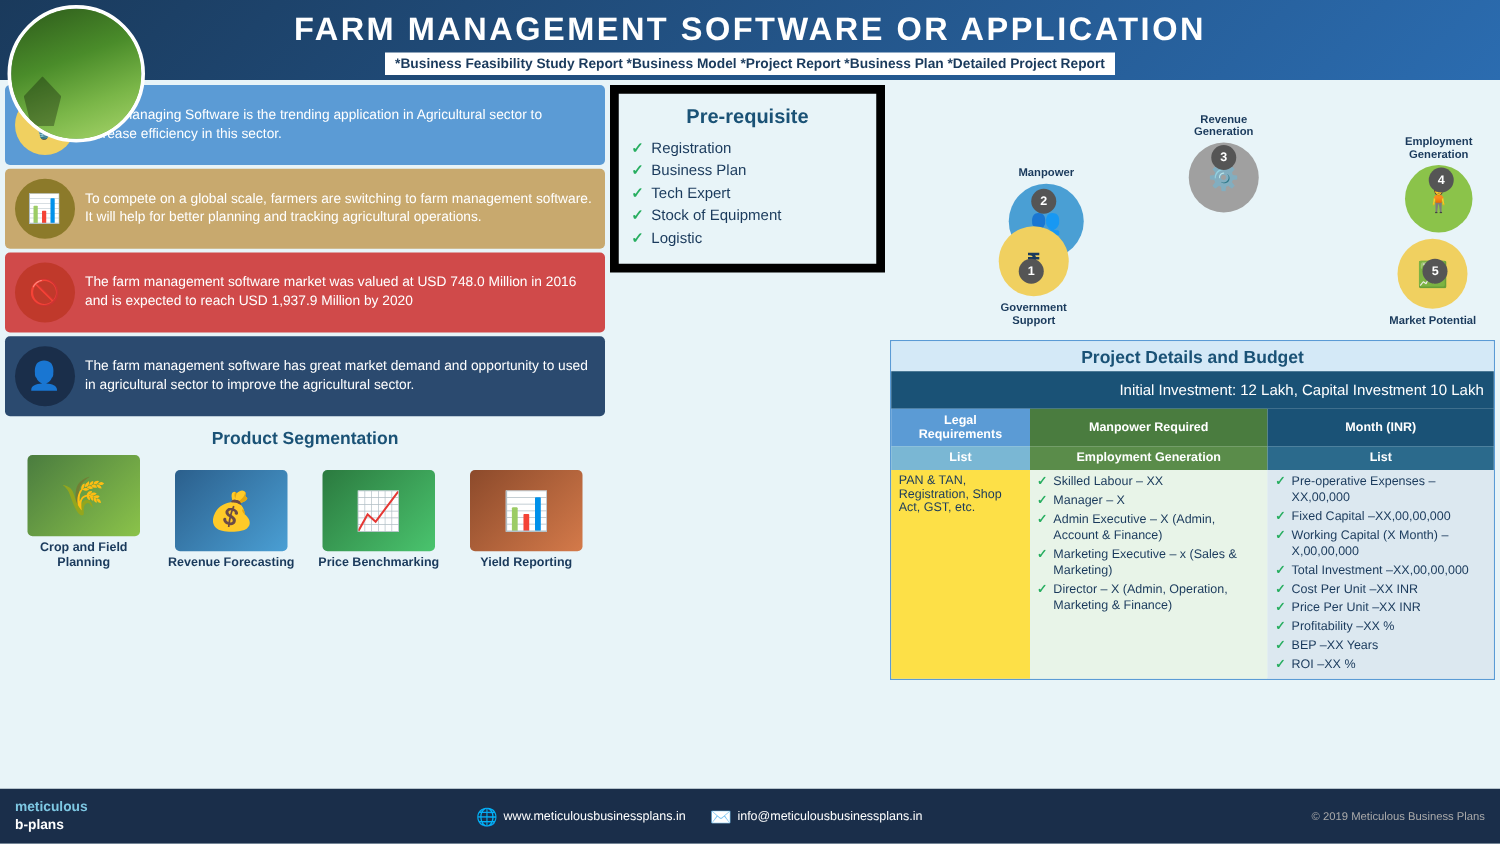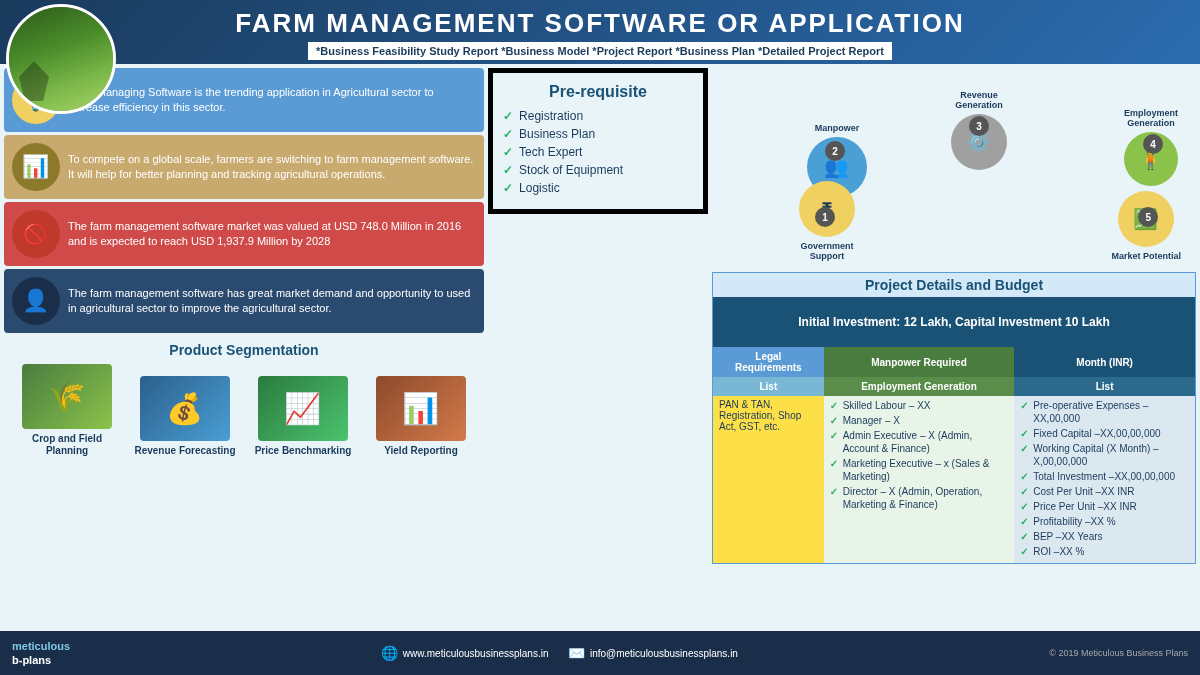--- a/index.html
+++ b/index.html
@@ -169,21 +169,21 @@
 
     
     .mid-col {
       width: 220px;
       display: flex;
       flex-direction: column;
       gap: 4px;
     }
 
     .prereq-box {
-      border: 5px solid #000000;
+      border: 7px solid #000000;
       padding: 10px;
       background: #e8f4f8;
     }
     .prereq-title {
       color: #1a5276;
       font-size: 16px;
       font-weight: bold;
       text-align: center;
       margin-bottom: 8px;
     }
@@ -288,24 +288,24 @@
       color: #1a5276;
       font-size: 14px;
       font-weight: bold;
       text-align: center;
       padding: 4px;
       background: #d4e9f7;
     }
     .investment-row {
       background: #1a5276;
       color: #fff;
-      text-align: center;
+      text-align: right;
       font-size: 12px;
-      font-weight: bold;
-      padding: 18px;
+      font-weight: normal;
+      padding: 8px;
     }
     table.project-table {
       width: 100%;
       border-collapse: collapse;
       font-size: 10px;
     }
     table.project-table th {
       padding: 4px 22px;
       text-align: center;
       font-weight: bold;
@@ -381,21 +381,21 @@
     <div class="info-card blue">
       <div class="info-icon yellow">💡</div>
       <div class="info-text">Farm Managing Software is the trending application in Agricultural sector to increase efficiency in this sector.</div>
     </div>
     <div class="info-card tan">
       <div class="info-icon olive">📊</div>
       <div class="info-text">To compete on a global scale, farmers are switching to farm management software. It will help for better planning and tracking agricultural operations.</div>
     </div>
     <div class="info-card red">
       <div class="info-icon red-icon" style="background:#c0392b; font-size:20px;">🚫</div>
-      <div class="info-text">The farm management software market was valued at USD 748.0 Million in 2016 and is expected to reach USD 1,937.9 Million by 2028</div>
+      <div class="info-text">The farm management software market was valued at USD 748.0 Million in 2016 and is expected to reach USD 1,937.9 Million by 2020</div>
     </div>
     <div class="info-card dark">
       <div class="info-icon dark-icon">👤</div>
       <div class="info-text">The farm management software has great market demand and opportunity to used in agricultural sector to improve the agricultural sector.</div>
     </div>
 
     <div class="product-seg">
       <div class="product-seg-title">Product  Segmentation</div>
       <div class="product-icons">
         <div class="product-item">
@@ -460,21 +460,21 @@
 
 
       <div class="orbit-item" style="top: 2px; left: 50%; transform: translateX(-10px);">
         <div class="orbit-label" style="margin-bottom:2px;">Revenue Generation</div>
         <div class="orbit-circle" style="width:56px;height:56px;background:#a0a0a0;">⚙️</div>
         <div style="position:relative;">
           <div class="num-badge" style="background:#555;top:-56px;right:-10px;">3</div>
         </div>
       </div>
 
-      <div class="orbit-item" style="top: 35px; left: 95px;">
+      <div class="orbit-item" style="top: 45px; left: 95px;">
         <div class="orbit-label" style="margin-bottom:2px;">Manpower</div>
         <div class="orbit-circle" style="width:60px;height:60px;background:#4a9fd4;">👥</div>
         <div style="position:relative;">
           <div class="num-badge" style="background:#555;top:-58px;right:-8px;">2</div>
         </div>
       </div>
 
       <div class="orbit-item" style="top: 20px; right: 10px;">
         <div class="orbit-label" style="margin-bottom:2px;text-align:center;">Employment Generation</div>
         <div class="orbit-circle" style="width:54px;height:54px;background:#8bc34a;">🧍</div>

